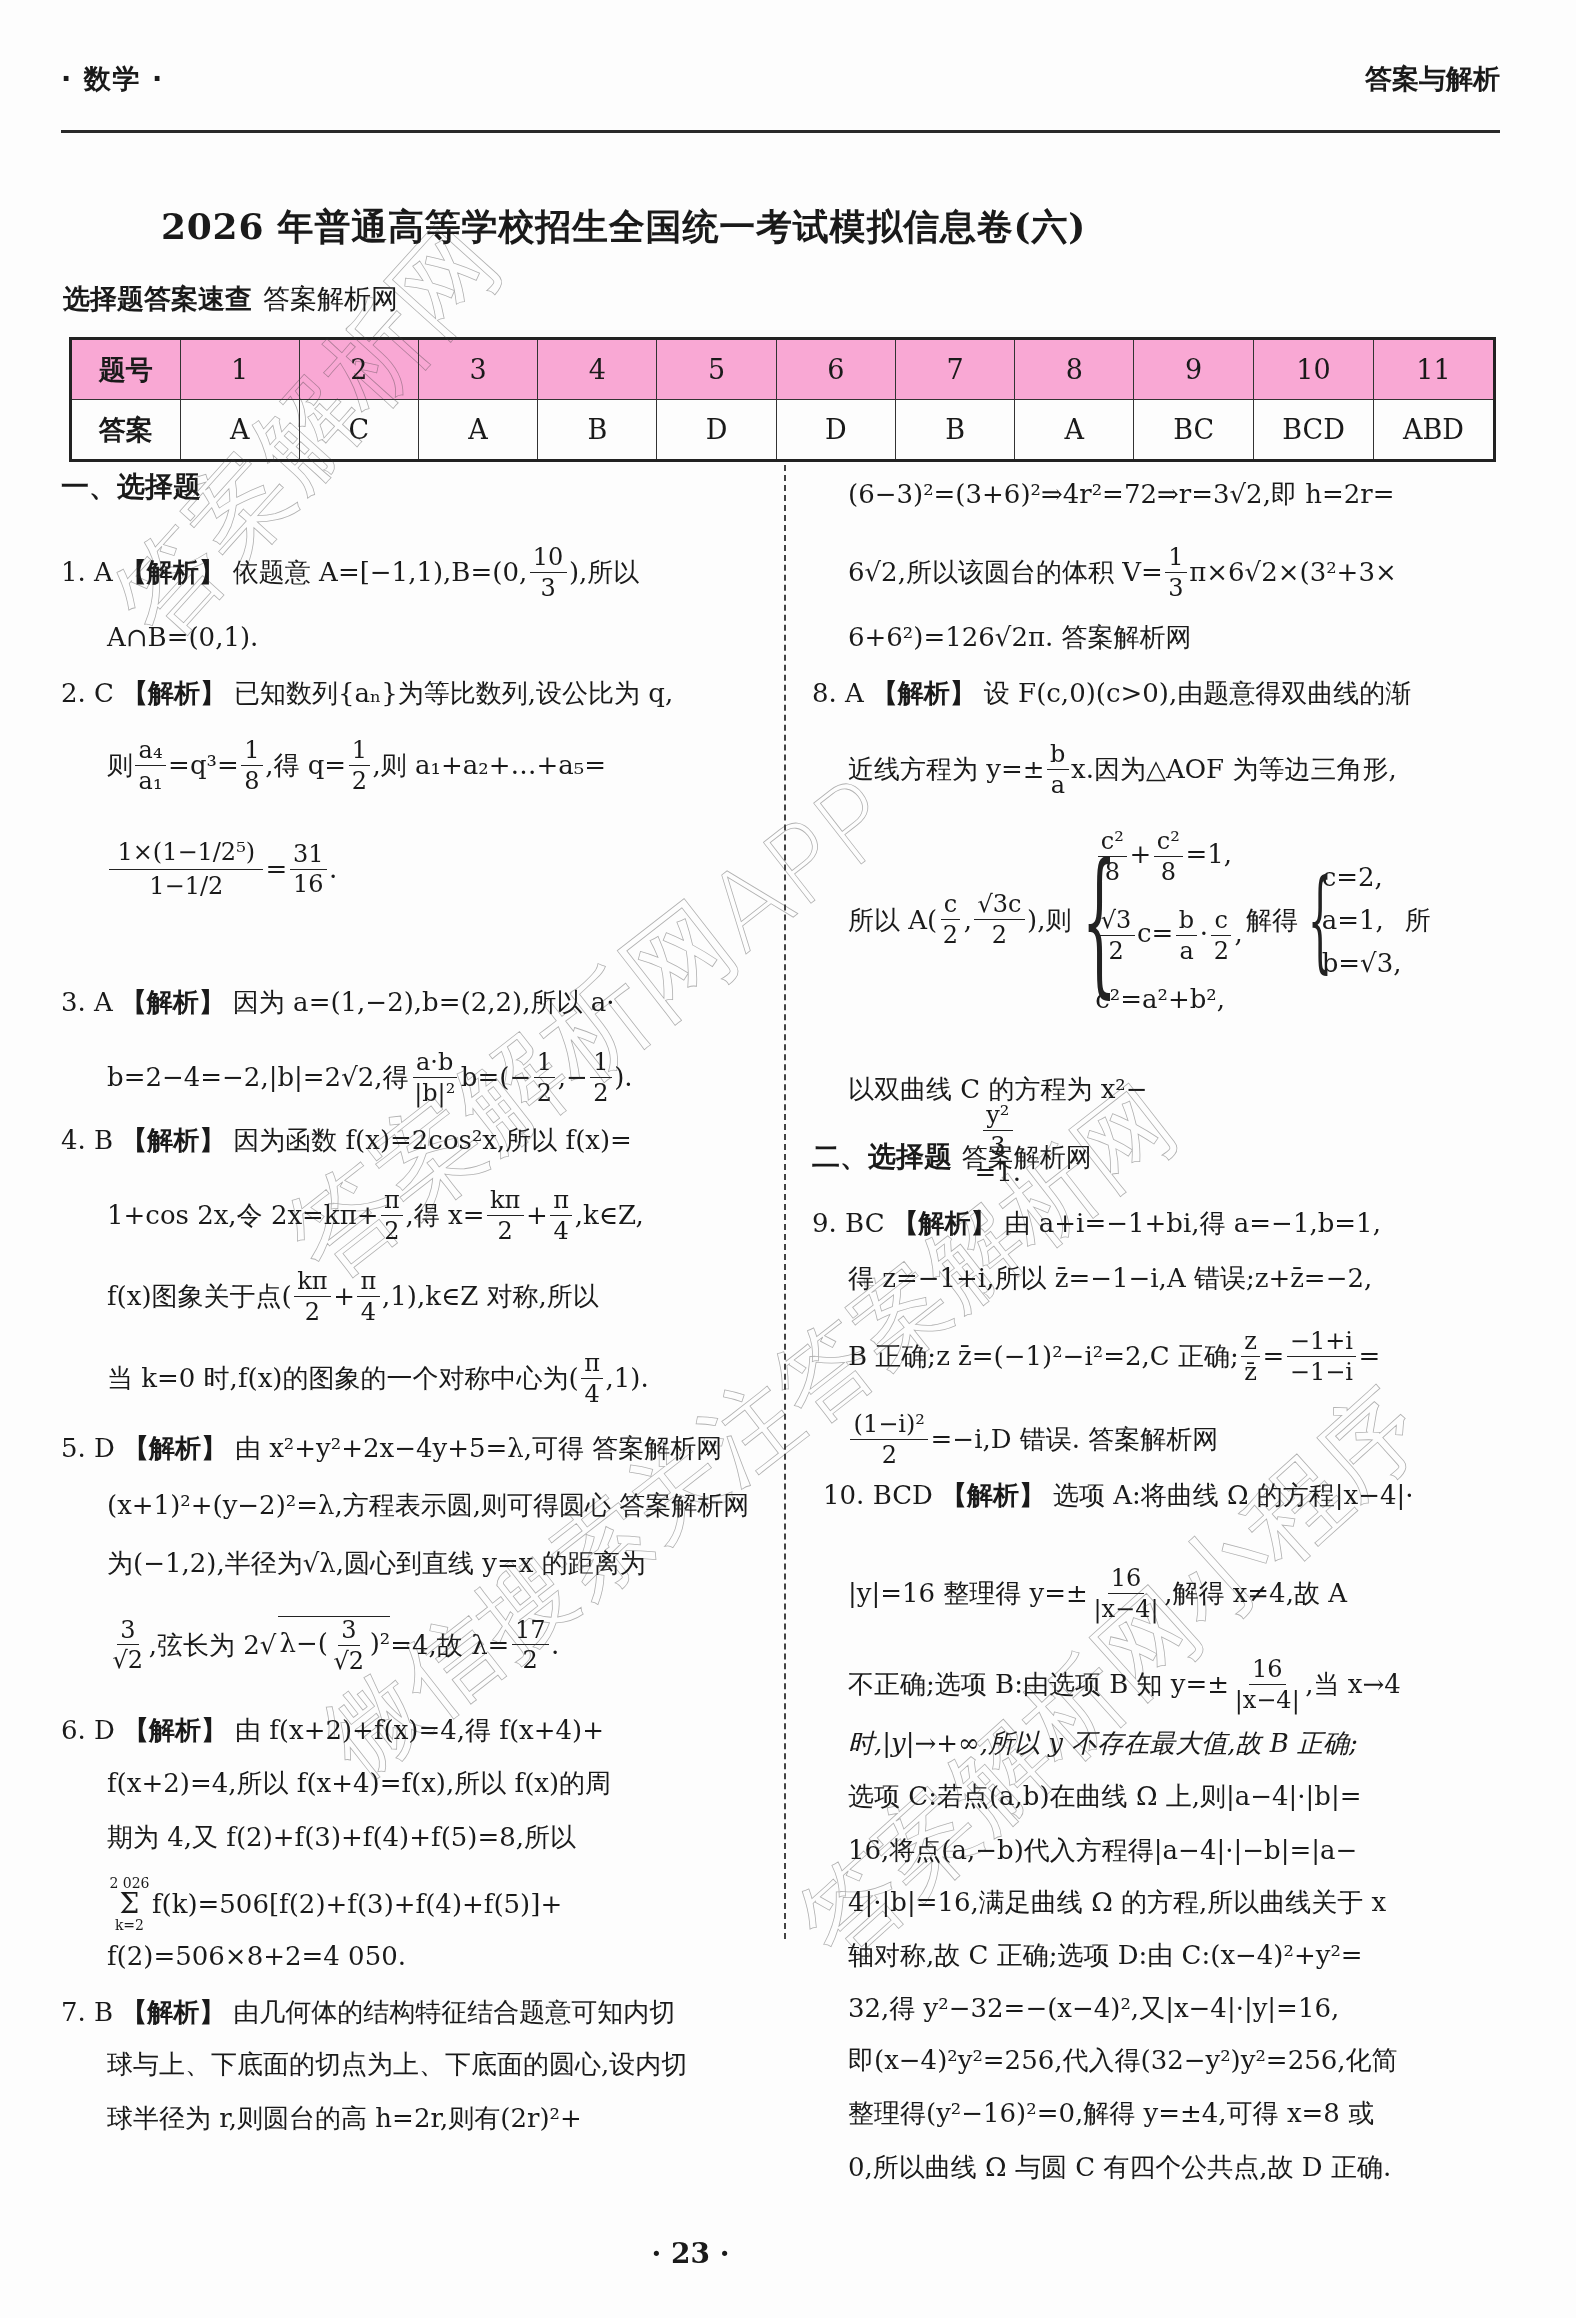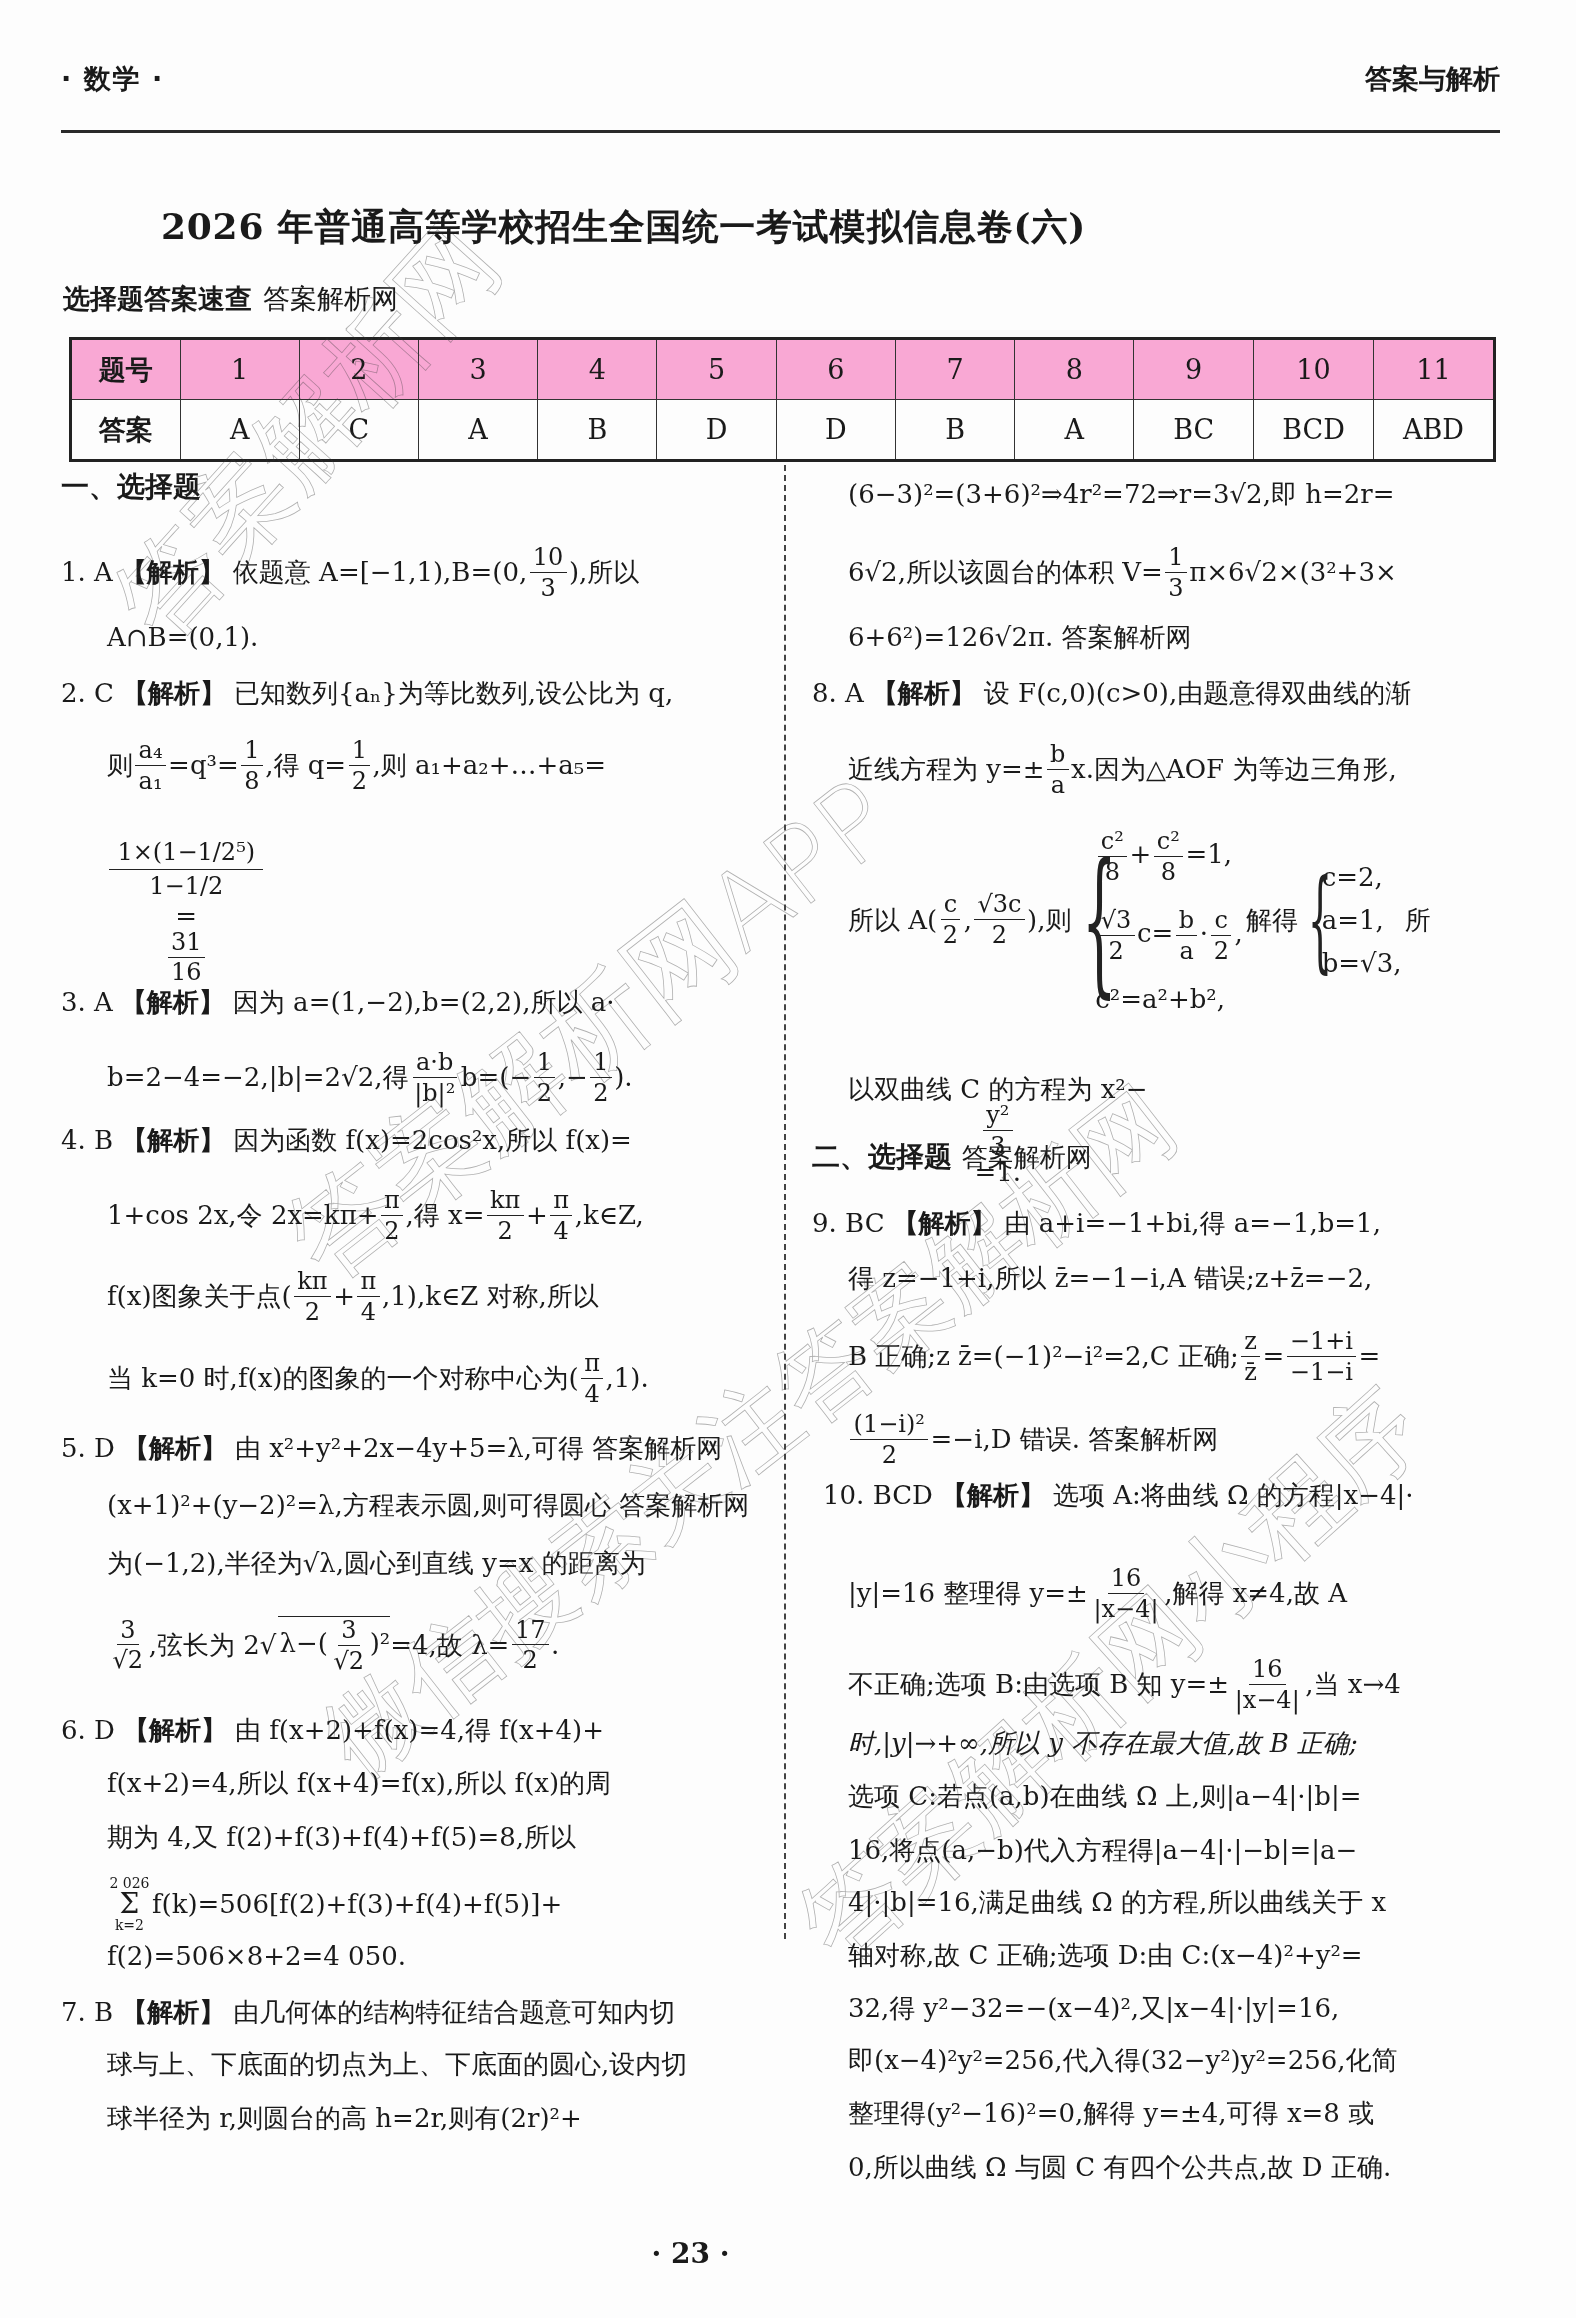--- a/index.html
+++ b/index.html
@@ -111,21 +111,21 @@
         <span class="num">1</span>
         <span class="den">8</span>
       </span>
       <span>,得 q=</span>
       <span class="frac">
         <span class="num">1</span>
         <span class="den">2</span>
       </span>
       <span>,则 a₁+a₂+…+a₅=</span>
   </div>
-  <div class="ln" style="top:836px;left:46px;flex-direction:column;">
+  <div class="ln" style="top:836px;left:46px;">
     <span class="frac" style="font-size:24px;">
         <span class="num" style="padding:3.2px 8px;">1×(1−1/2⁵)</span>
         <span class="den" style="padding:3.2px 8px;">1−1/2</span>
       </span>
       <span>=</span>
       <span class="frac">
         <span class="num">31</span>
         <span class="den">16</span>
       </span>
       <span>.</span>

